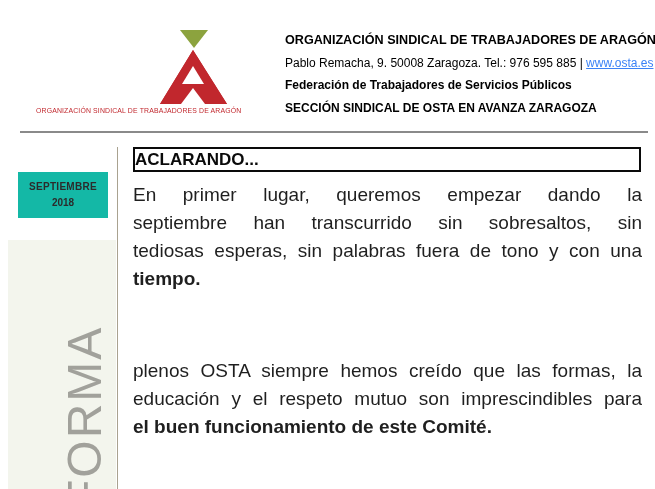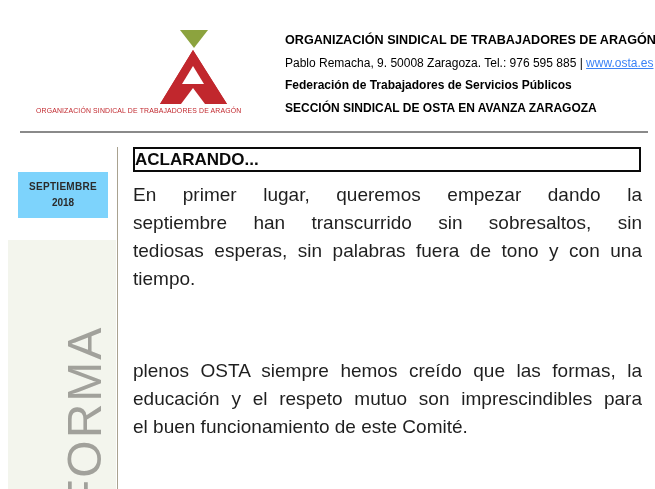--- a/index.html
+++ b/index.html
@@ -20,21 +20,21 @@
   }
   
   #hdr{position:absolute;left:285px;top:33px;width:368px;}
   .hline{height:22.5px;font-size:12px;color:#000;white-space:nowrap;}
   .hline.b{font-weight:bold;}
   #hdr-line1{font-size:12.6px;}
   #hdr a{color:#3b82f6;}
   #hrule{position:absolute;left:20px;top:131px;width:628px;height:2px;background:#8a8a8a;}
   
   #datebox{
-    position:absolute;left:18px;top:172px;width:90px;height:46px;background:#7dd3fc;
+    position:absolute;left:18px;top:172px;width:90px;height:46px;background:#14b8a6;
     text-align:center;color:#2b2b2b;
   }
   #datebox .month{font-size:10px;font-weight:bold;letter-spacing:0.3px;margin-top:9px;}
   #datebox .year{font-size:10px;font-weight:bold;margin-top:5px;}
   #side-panel{position:absolute;left:8px;top:240px;width:108px;height:249px;background:#f3f5ed;}
   #vtext{
     position:absolute;left:-70px;top:319px;width:310px;height:70px;
     transform:rotate(-90deg);transform-origin:center center;
     font-size:48px;line-height:70px;letter-spacing:2px;color:#a1a19b;
     white-space:nowrap;text-align:left;
@@ -46,21 +46,21 @@
     border:2px solid #0a0a0a;text-align:left;font-size:17px;font-weight:bold;
     line-height:22px;color:#0a0a0a;
   }
   .para{position:absolute;left:133px;width:509px;color:#1f1f1f;font-size:19px;}
   #para1{top:181px;}
   #para2{top:357px;}
   .jline{
     height:28px;line-height:28px;text-align:justify;text-align-last:justify;
     white-space:normal;overflow:hidden;
   }
-  .jline.jlast{text-align:left;text-align-last:left;}
+  .jline.jlast{text-align:left;text-align-last:left;font-weight:bold;}
 </style>
 </head>
 <body>
 
 <div id="page">
 
   <div id="logo">
     <svg id="logo-a" width="90" height="80" viewBox="0 0 90 80">
       <polygon points="41,22 75,76 56,76 41,49 26,76 8,76" fill="#c1272d"></polygon>
       <polygon fill="#c1272d" points="41,22 75,76 8,76"></polygon>

